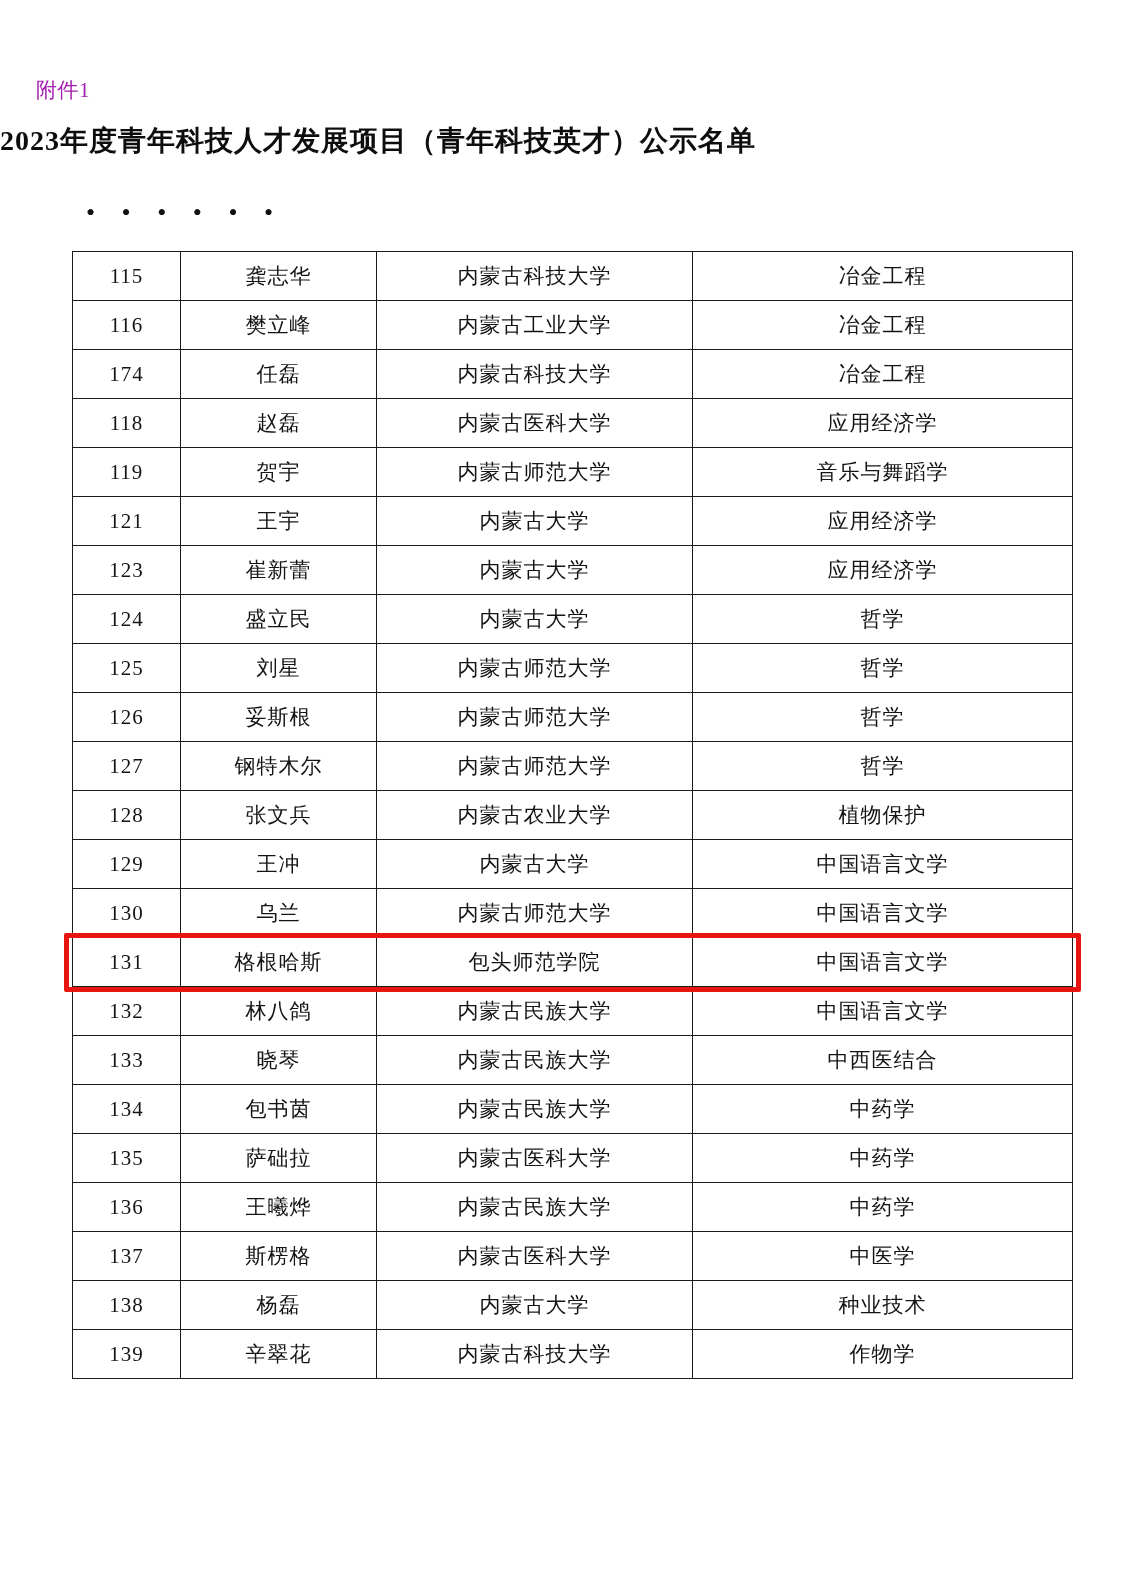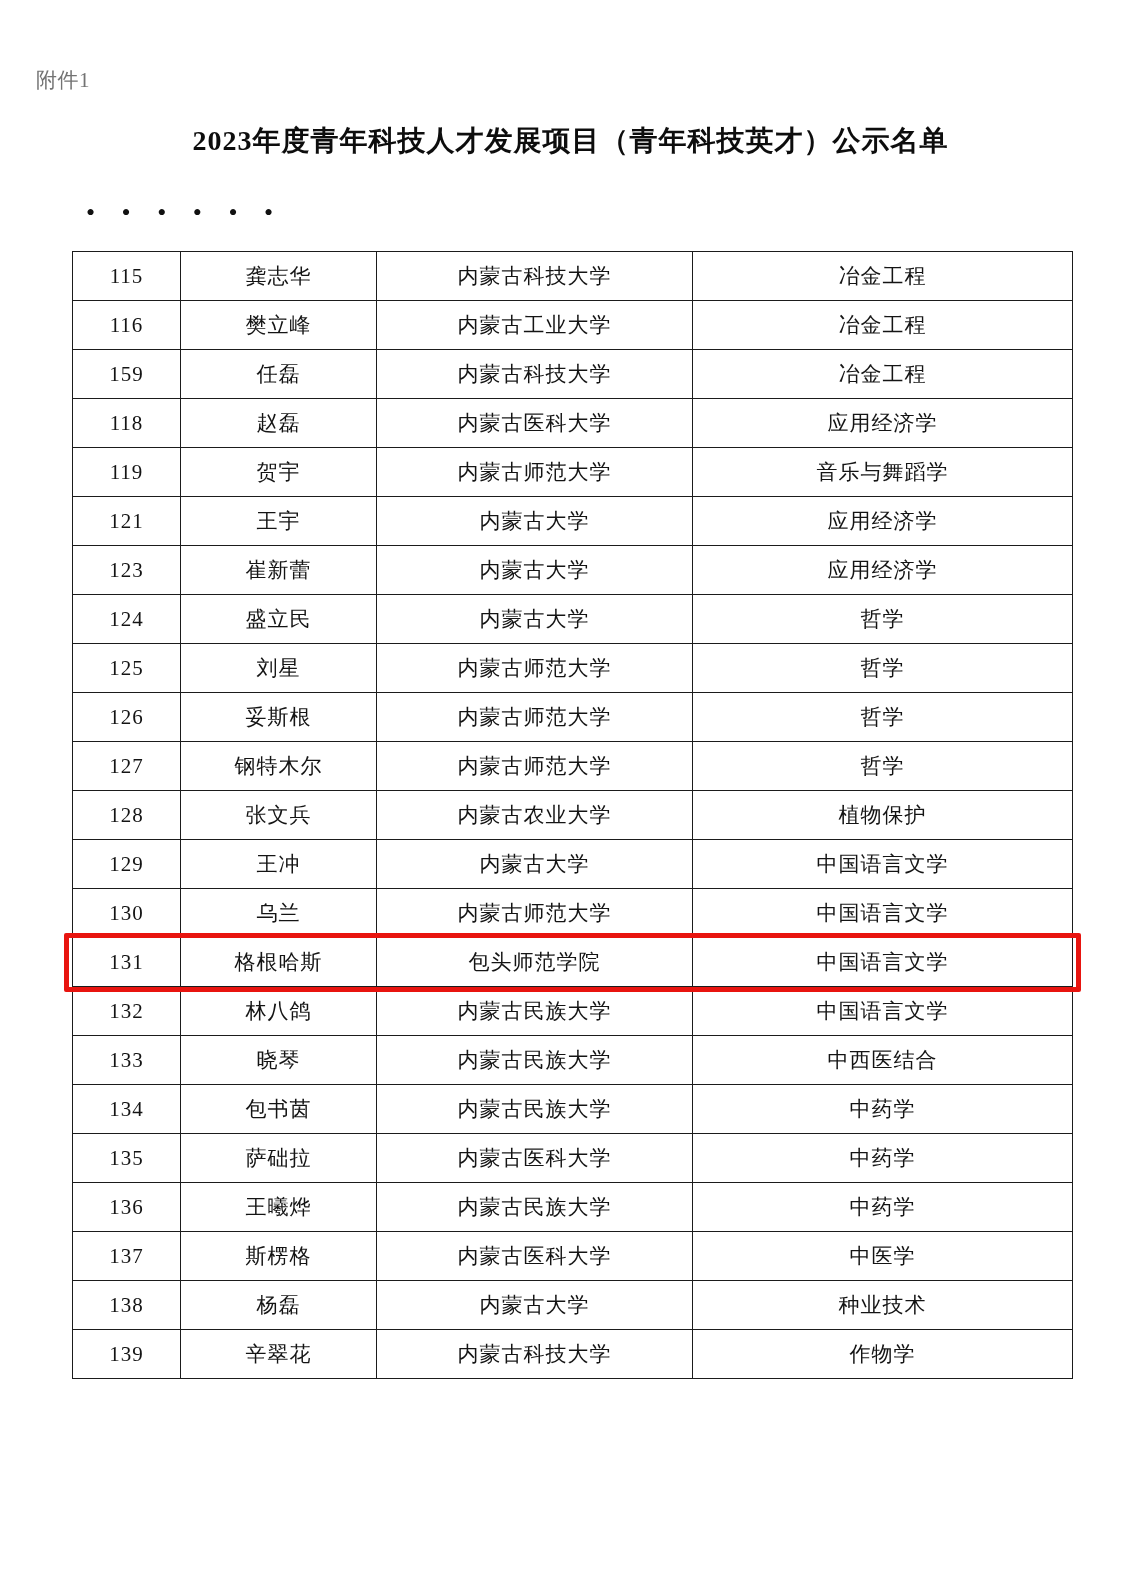--- a/index.html
+++ b/index.html
@@ -18,32 +18,32 @@
   .page {
     position: relative;
     width: 1141px;
     height: 1593px;
     box-sizing: border-box;
     padding: 0;
   }
   .attachment-label {
     position: absolute;
     left: 36px;
-    top: 66px;
+    top: 76px;
     font-size: 21px;
     letter-spacing: 0.5px;
     font-family: "Liberation Serif", "DejaVu Serif", serif;
-    color: #737373;
+    color: #a21caf;
   }
   .doc-title {
     position: absolute;
     left: 0;
     right: 0;
     top: 122px;
-    text-align: center;
+    text-align: left;
     font-size: 28px;
     font-weight: bold;
     letter-spacing: 1px;
     color: #0d0d0d;
     font-family: "Liberation Serif", "DejaVu Serif", serif;
   }
   .ellipsis-row {
     position: absolute;
     left: 86px;
     top: 200px;
@@ -117,21 +117,21 @@
           <td>内蒙古科技大学</td>
           <td>冶金工程</td>
         </tr>
         <tr>
           <td>116</td>
           <td>樊立峰</td>
           <td>内蒙古工业大学</td>
           <td>冶金工程</td>
         </tr>
         <tr>
-          <td>159</td>
+          <td>174</td>
           <td>任磊</td>
           <td>内蒙古科技大学</td>
           <td>冶金工程</td>
         </tr>
         <tr>
           <td>118</td>
           <td>赵磊</td>
           <td>内蒙古医科大学</td>
           <td>应用经济学</td>
         </tr>

